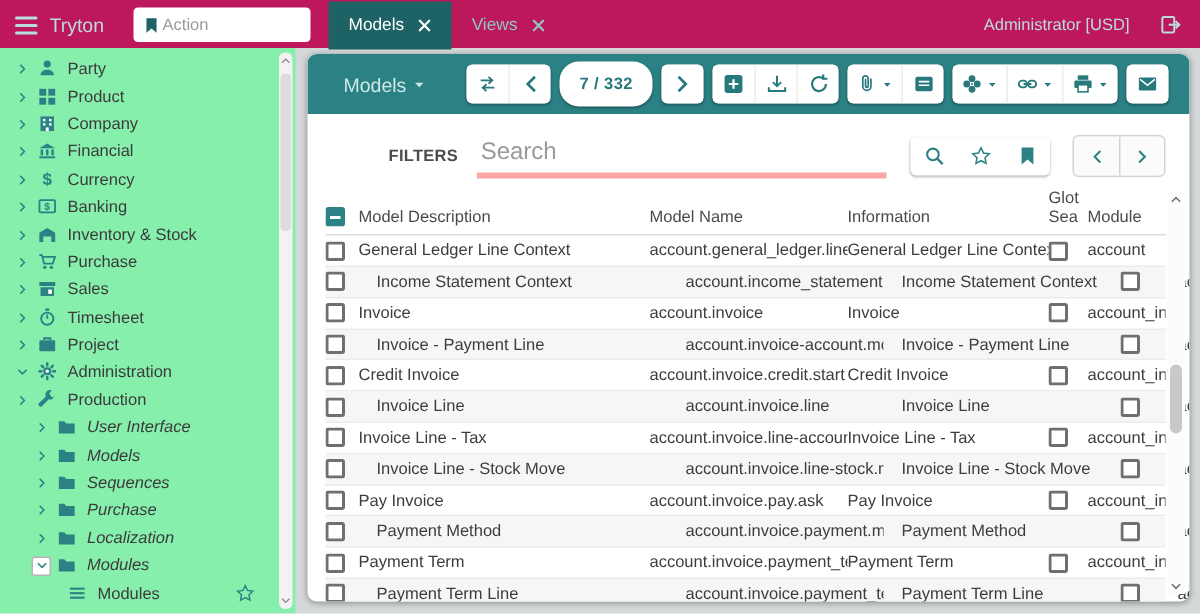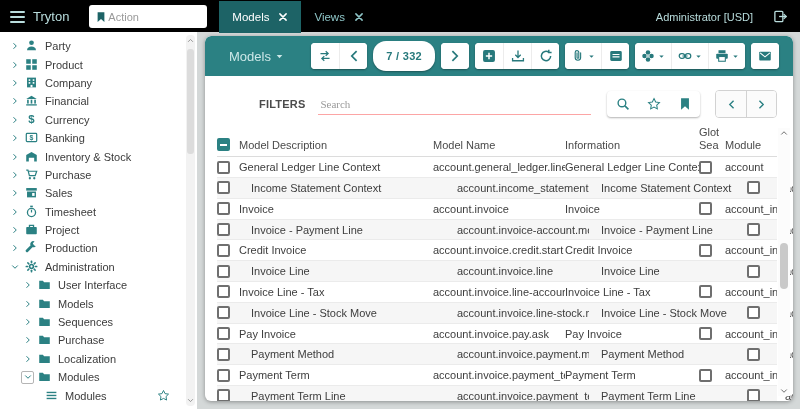--- a/index.html
+++ b/index.html
@@ -8,21 +8,21 @@
     font-family: "Liberation Sans", sans-serif;
     background: #d4d8d8;
     position: relative;
     -webkit-font-smoothing: antialiased;
   }
   svg { display: block; }
 
   
   .topbar {
     position: absolute; top: 0; left: 0; right: 0; height: 32px;
-    background: #000000;
+    background: #be185d;
     display: flex; align-items: center; padding: 1px 12px 0 10px;
   }
   .hamb { width: 15px; display: flex; flex-direction: column; gap: 3px; margin-right: 8px; cursor: pointer; }
   .hamb i { display: block; height: 2px; background: #b9dddd; border-radius: 1px; }
   .brand { color: #b9dddd; font-size: 13px; }
   .action-box {
     margin-left: 20px; width: 118px; height: 23px; background: #ffffff;
     border-radius: 3px; display: flex; align-items: center; padding: 0 6px; gap: 1px;
   }
   .action-box .bicon { color: #1d6366; }
@@ -42,25 +42,25 @@
   .tab.active { background: #1d6366; color: #ffffff; }
   .tab.active .tab-close { color: #ffffff; }
   .topbar-spacer { flex: 1; }
   .user-label { color: #b9dddd; font-size: 11px; margin-right: 20px; }
   .logout { color: #b9dddd; cursor: pointer; }
   .logout svg { width: 15px; height: 15px; }
 
   
   .sidebar {
     position: absolute; left: 0; top: 32px; bottom: 0; width: 197px;
-    background: #ffffff; padding-top: 5px; overflow: hidden;
+    background: #86efac; padding-top: 5px; overflow: hidden;
   }
   .tree-row { height: 18.4px; display: flex; align-items: center; font-size: 11px; color: #3b3b3b; cursor: pointer; }
   .tree-row.lvl0 { padding-left: 8px; }
-  .tree-row.lvl1 { padding-left: 21px; }
+  .tree-row.lvl1 { padding-left: 21px; font-style: italic; }
   .tree-row.lvl2 { padding-left: 41px; }
   .expander { width: 13px; height: 13px; color: #2b8183; display: flex; align-items: center; justify-content: center; flex: none; }
   .expander svg { width: 8px; height: 8px; }
   .expander.boxed { border: 1px solid #b5b5b5; border-radius: 2px; background: #fff; }
   .tree-icon { width: 14px; height: 14px; color: #2b8183; margin: 0 6px 0 4px; flex: none; }
   .tree-icon svg { width: 13px; height: 13px; }
   .tree-label { white-space: nowrap; }
   .tree-star { margin-left: auto; margin-right: 27px; color: #2b8183; }
   .tree-star svg { width: 13px; height: 13px; }
   .sscroll {
@@ -97,23 +97,23 @@
   .pager {
     background: #fff; border-radius: 13px; height: 25px; padding: 15px 13px;
     display: flex; align-items: center; color: #27797c; font-size: 11px; font-weight: bold;
     box-shadow: 0 1px 2px rgba(0,0,0,.35); letter-spacing: .3px;
   }
 
   
   .filters { display: flex; align-items: center; margin: 14px 16px 0 16px; height: 28px; }
   .f-label { font-size: 11px; font-weight: 700; color: #4b4b4b; letter-spacing: .2px; padding-left: 38px; }
   .f-input {
-    flex: 1; margin-left: 13px; border: none; outline: none; border-bottom: 1px solid #fca5a5;
-    font-size: 11px; padding: 4px 2px; color: #333; background: transparent;
-    font-family: Liberation Serif, serif;
+    flex: 1; margin-left: 13px; border: none; outline: none; border-bottom: 4px solid #fca5a5;
+    font-size: 16px; padding: 4px 2px; color: #333; background: transparent;
+    font-family: Liberation Sans, sans-serif;
   }
   .f-input::placeholder { color: #9a9a9a; }
   .f-iconbar { display: flex; background: #fff; border-radius: 4px; box-shadow: 0 1px 2px rgba(0,0,0,.3); margin-left: 16px; }
   .f-ibtn { width: 31px; height: 26px; display: flex; align-items: center; justify-content: center; color: #2b8183; cursor: pointer; }
   .f-ibtn svg { width: 14px; height: 14px; }
   .f-nav { display: flex; margin-left: 15px; border: 1px solid #d2d2d2; border-radius: 4px; overflow: hidden; }
   .f-nbtn { width: 30px; height: 26px; background: #fbfbfb; color: #2b8183; display: flex; align-items: center; justify-content: center; cursor: pointer; }
   .f-nbtn + .f-nbtn { border-left: 1px solid #d2d2d2; }
   .f-nbtn svg { width: 11px; height: 11px; }
 
@@ -352,53 +352,53 @@
           <svg viewBox="0 0 16 16">
             <rect x="1.5" y="4.8" width="13" height="9" rx="1" fill="currentColor"></rect>
             <path d="M5.5 4.8V3h5v1.8" fill="none" stroke="currentColor" stroke-width="1.6"></path>
           </svg>
         </span>
         <span class="tree-label">Project</span>
       </div>
       <div class="tree-row lvl0">
         <span class="expander">
           <svg viewBox="0 0 16 16">
-            <path d="M5 2.5L10.5 8 5 13.5" fill="none" stroke="currentColor" stroke-width="2"></path>
-          </svg>
-        </span>
-        <span class="tree-icon">
-          <svg viewBox="0 0 16 16">
-            <path d="M14 4.2a3.6 3.6 0 01-4.8 3.4l-5.4 5.5a1.7 1.7 0 11-2.4-2.4l5.5-5.4A3.6 3.6 0 0111.8 .5L9.6 2.7l1.4 2.4 2.4 1.4L14 4.2z" fill="currentColor"></path>
-          </svg>
-        </span>
-        <span class="tree-label">Production</span>
-      </div>
-      <div class="tree-row lvl0">
-        <span class="expander">
-          <svg viewBox="0 0 16 16">
             <path d="M2.5 5L8 10.5 13.5 5" fill="none" stroke="currentColor" stroke-width="2"></path>
           </svg>
         </span>
         <span class="tree-icon">
           <svg viewBox="0 0 16 16" fill="currentColor">
             <g>
               <rect x="7" y="0.7" width="2" height="3.4" rx="0.7"></rect>
               <rect x="7" y="0.7" width="2" height="3.4" rx="0.7" transform="rotate(45 8 8)"></rect>
               <rect x="7" y="0.7" width="2" height="3.4" rx="0.7" transform="rotate(90 8 8)"></rect>
               <rect x="7" y="0.7" width="2" height="3.4" rx="0.7" transform="rotate(135 8 8)"></rect>
               <rect x="7" y="0.7" width="2" height="3.4" rx="0.7" transform="rotate(180 8 8)"></rect>
               <rect x="7" y="0.7" width="2" height="3.4" rx="0.7" transform="rotate(225 8 8)"></rect>
               <rect x="7" y="0.7" width="2" height="3.4" rx="0.7" transform="rotate(270 8 8)"></rect>
               <rect x="7" y="0.7" width="2" height="3.4" rx="0.7" transform="rotate(315 8 8)"></rect>
             </g>
             <circle cx="8" cy="8" r="3.3"></circle>
             <circle cx="8" cy="8" r="1.4" fill="#fff"></circle>
           </svg>
         </span>
         <span class="tree-label">Administration</span>
+      </div>
+      <div class="tree-row lvl0">
+        <span class="expander">
+          <svg viewBox="0 0 16 16">
+            <path d="M5 2.5L10.5 8 5 13.5" fill="none" stroke="currentColor" stroke-width="2"></path>
+          </svg>
+        </span>
+        <span class="tree-icon">
+          <svg viewBox="0 0 16 16">
+            <path d="M14 4.2a3.6 3.6 0 01-4.8 3.4l-5.4 5.5a1.7 1.7 0 11-2.4-2.4l5.5-5.4A3.6 3.6 0 0111.8 .5L9.6 2.7l1.4 2.4 2.4 1.4L14 4.2z" fill="currentColor"></path>
+          </svg>
+        </span>
+        <span class="tree-label">Production</span>
       </div>
       <div class="tree-row lvl1">
         <span class="expander">
           <svg viewBox="0 0 16 16">
             <path d="M5 2.5L10.5 8 5 13.5" fill="none" stroke="currentColor" stroke-width="2"></path>
           </svg>
         </span>
         <span class="tree-icon">
           <svg viewBox="0 0 16 16">
             <path d="M1.5 13.5V3.4H6l1.5 1.9h7v8.2z" fill="currentColor"></path>

